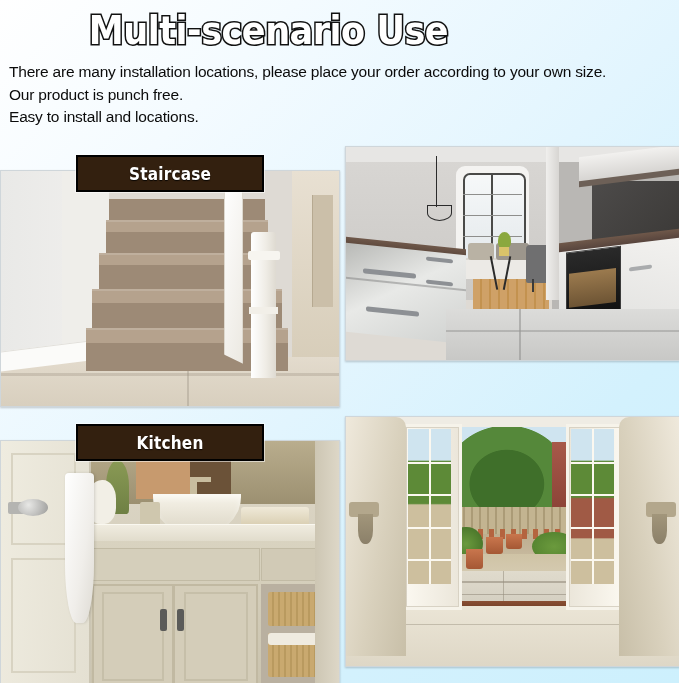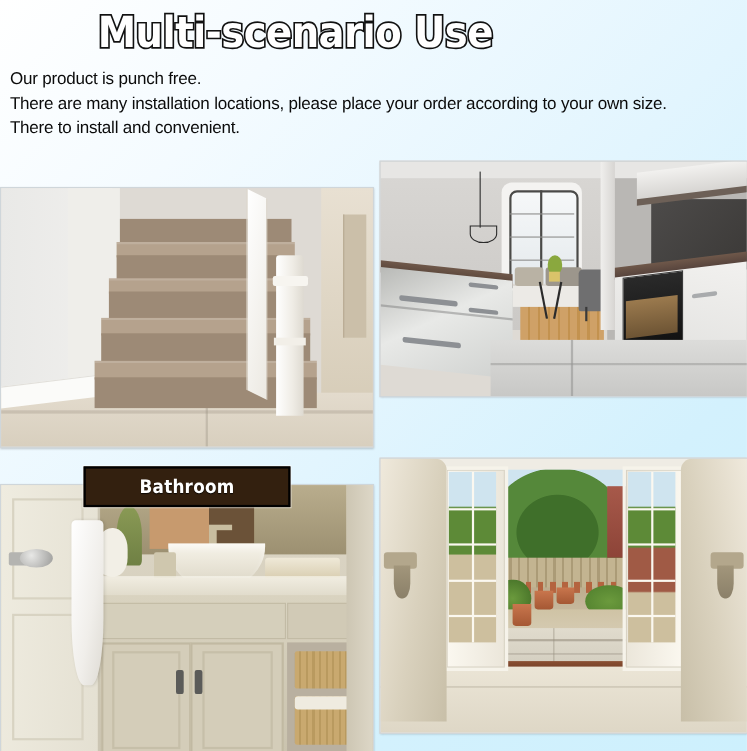--- a/index.html
+++ b/index.html
@@ -186,23 +186,23 @@
   .d-skirtR{left:80%;top:66%;width:12%;height:10%;background:#f7f4ec;}
 </style>
 </head>
 <body>
 
 <div class="page">
 
   <div class="title">Multi-scenario Use</div>
 
   <div class="subtext">
+    <div>There are many installation locations, please place your order according to your own size.</div>
     <div>Our product is punch free.</div>
-    <div>There are many installation locations, please place your order according to your own size.</div>
-    <div>There to install and convenient.</div>
+    <div>Easy to install and locations.</div>
   </div>
 
   <div class="photo" style="left:0px;top:170px;width:338px;height:235px;">
     <div class="scene">
       <div class="st-wall-l"></div>
       <div class="st-wall-l2"></div>
       <div class="st-hall"></div>
       <div class="st-door"></div>
       <div class="st-floor"></div>
       <div class="st-floor2"></div>
@@ -217,20 +217,23 @@
       <div class="step" style="left:27%;top:50%;width:56%;height:7%;"></div>
       <div class="riser" style="left:27%;top:56%;width:56%;height:12%;"></div>
       <div class="step" style="left:25%;top:67%;width:60%;height:7%;"></div>
       <div class="riser" style="left:25%;top:73%;width:60%;height:12%;"></div>
 
       <div class="st-rail"></div>
       <div class="st-newel"></div>
       <div class="st-newel2"></div>
       <div class="st-newel3"></div>
     </div>
+  </div>
+  <div class="badge" style="left:76px;top:155px;width:184px;height:33px;">
+    <span>Staircase</span>
   </div>
 
   <div class="photo" style="left:345px;top:146px;width:333px;height:213px;">
     <div class="scene">
       <div class="k-wall"></div>
       <div class="k-wall-r"></div>
       <div class="k-ceil"></div>
       <div class="k-winframe"></div>
       <div class="k-win"></div>
       <div class="k-mull"></div>
@@ -302,21 +305,21 @@
       <div class="b-wallr"></div>
       <div class="b-door"></div>
       <div class="b-panel1"></div>
       <div class="b-panel2"></div>
       <div class="b-knobp"></div>
       <div class="b-knob"></div>
       <div class="b-towel"></div>
     </div>
   </div>
   <div class="badge" style="left:76px;top:424px;width:184px;height:33px;">
-    <span>Bathroom</span>
+    <span>Kitchen</span>
   </div>
 
   <div class="photo" style="left:345px;top:416px;width:333px;height:249px;">
     <div class="scene">
       <div class="d-bg"></div>
       <div class="d-outside"></div>
       <div class="d-tree"></div>
       <div class="d-fence"></div>
       <div class="d-pots"></div>
       <div class="d-shrub"></div>

